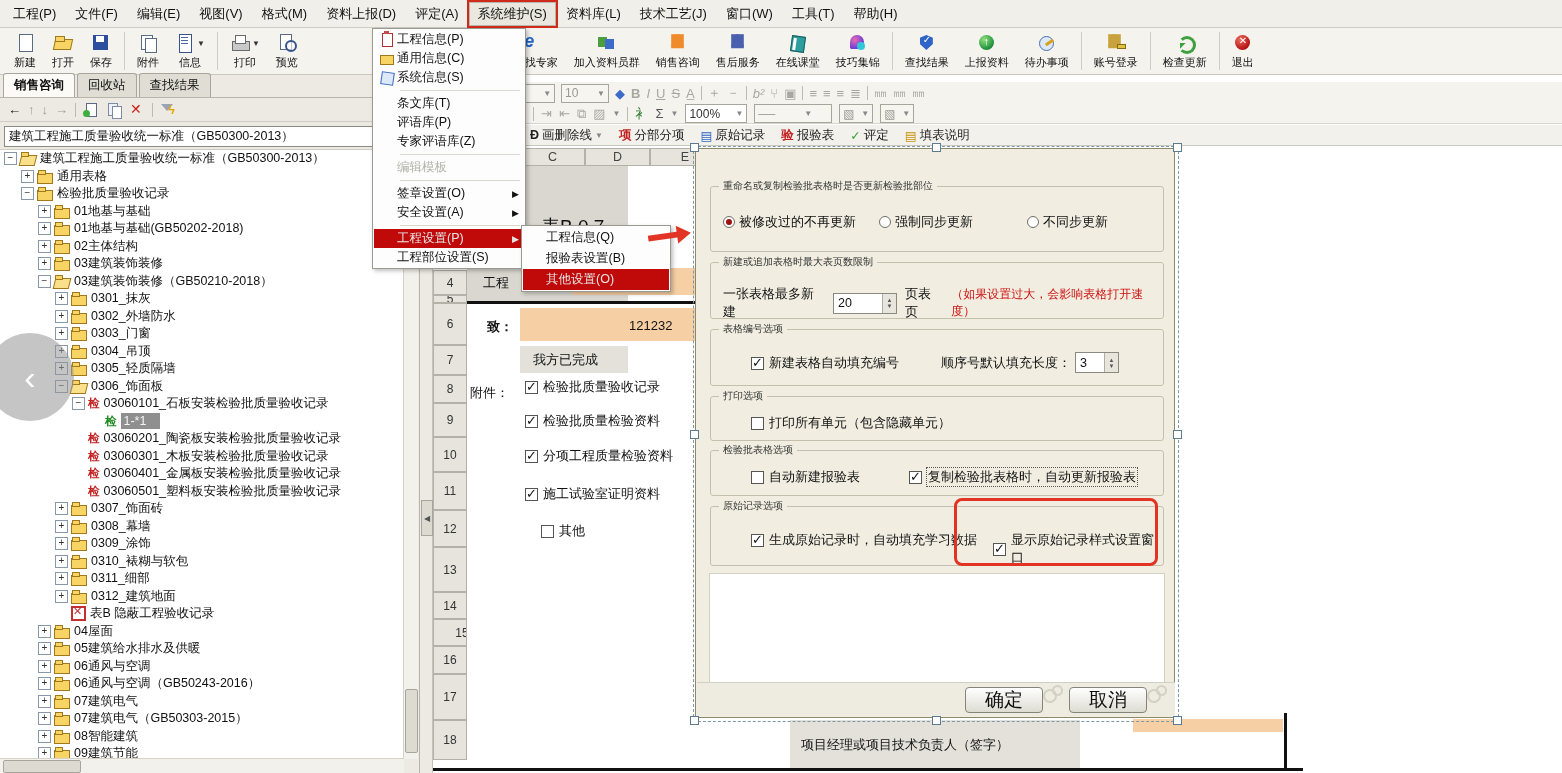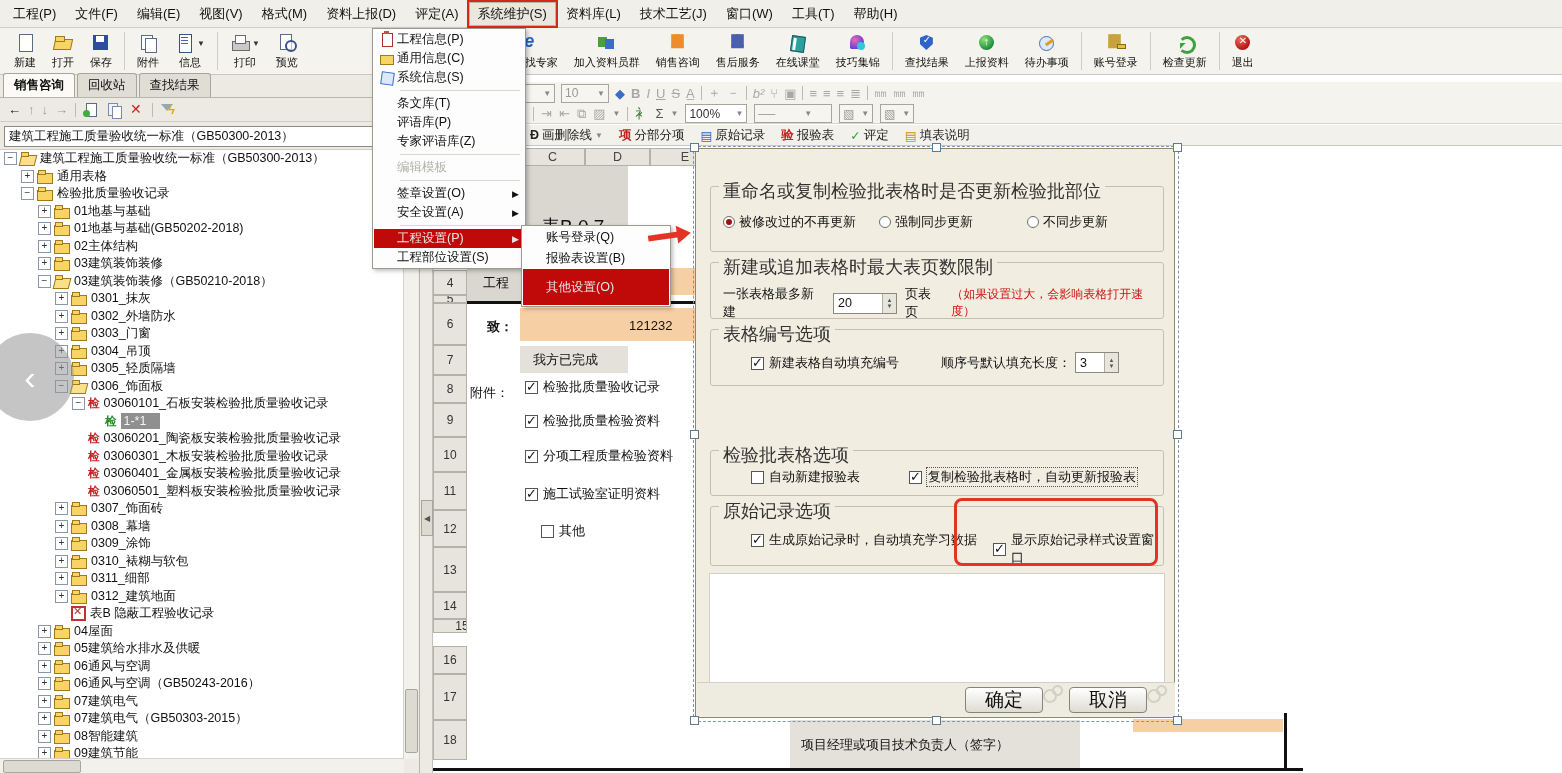--- a/index.html
+++ b/index.html
@@ -157,21 +157,21 @@
              background:linear-gradient(#b5b02f,#8e8a12 55%,#767205);color:#fff;font-size:13px;
              display:flex;align-items:center;padding-left:8px;box-sizing:border-box;overflow:hidden;}
   .dlg-title::before{content:"";position:absolute;right:60px;top:-14px;width:34px;height:34px;border-radius:50%;border:4px solid rgba(235,230,130,.45);}
   .dlg-title::after{content:"";position:absolute;right:120px;top:2px;width:18px;height:18px;border-radius:50%;border:3px solid rgba(235,230,130,.35);}
   .dlg-btn{position:absolute;top:3px;width:17px;height:17px;border-radius:50%;border:1px solid #9a5f0a;
            background:radial-gradient(circle at 35% 30%,#f8c05e,#d8871a 75%);color:#fff;
            display:flex;align-items:center;justify-content:center;font-size:10px;font-weight:bold;z-index:2;}
   .dlg-min{right:27px;} .dlg-close{right:6px;}
   .dlg-min::before{content:"";width:7px;height:3px;background:#fff;margin-top:6px;}
   .grp{position:absolute;left:14px;width:452px;border:1px solid #c3c1ae;border-radius:3px;}
-  .grp-title{position:absolute;left:8px;top:-8px;background:#f1eee1;padding:0 4px;font-size:18px;color:#333;white-space:nowrap;}
+  .grp-title{position:absolute;left:8px;top:-8px;background:#f1eee1;padding:0 4px;font-size:10px;color:#333;white-space:nowrap;}
   .radio{position:absolute;display:flex;align-items:center;gap:4px;font-size:13px;}
   .rdot{width:12px;height:12px;border-radius:50%;border:1px solid #707068;background:#fff;position:relative;flex:none;box-sizing:border-box;}
   .rdot.sel::before{content:"";position:absolute;left:2px;top:2px;width:6px;height:6px;border-radius:50%;background:#a01010;}
   .dlg-cb{position:absolute;display:flex;align-items:center;gap:5px;font-size:13px;}
   .dlg-cb .focus{outline:1px dotted #555;padding:0 1px;}
   .spin{display:flex;align-items:stretch;height:19px;border:1px solid #8a8a80;background:#fff;}
   .spin .sv{padding:0 4px;font-size:12.5px;display:flex;align-items:center;}
   .spin .sarr{width:13px;display:flex;flex-direction:column;align-items:center;justify-content:center;font-size:6px;color:#555;background:#e8e6dc;border-left:1px solid #b0aea4;}
   .red-note{color:#cc1010;font-size:12px;}
   .dlg-white{position:absolute;left:13px;top:424px;width:454px;height:110px;background:#fff;border:1px solid #d2d0c2;}
@@ -671,21 +671,21 @@
         <div class="rowhead" style="top: 149px; height: 8px;">5</div>
         <div class="rowhead" style="top: 157px; height: 42px;">6</div>
         <div class="rowhead" style="top: 199px; height: 30px;">7</div>
         <div class="rowhead" style="top: 229px; height: 28px;">8</div>
         <div class="rowhead" style="top: 257px; height: 34px;">9</div>
         <div class="rowhead" style="top: 291px; height: 35px;">10</div>
         <div class="rowhead" style="top: 326px; height: 38px;">11</div>
         <div class="rowhead" style="top: 364px; height: 37px;">12</div>
         <div class="rowhead" style="top: 401px; height: 45px;">13</div>
         <div class="rowhead" style="top: 446px; height: 27px;">14</div>
-        <div class="rowhead" style="top: 473px; height: 14px; padding-left: 24px;">15</div>
+        <div class="rowhead" style="top: 473px; height: 27px; padding-left: 24px;">15</div>
         <div class="rowhead" style="top: 500px; height: 28px;">16</div>
         <div class="rowhead" style="top: 528px; height: 46px;">17</div>
         <div class="rowhead" style="top: 574px; height: 40px;">18</div>
       </div>
 
     <div class="cell-gray" style="left:34px;top:20px;width:161px;height:136px;"></div>
     <div class="sheet-text" style="left:108px;top:68px;font-size:19px;">表B.0.7</div>
 
     <div class="cell-orange" style="left:140px;top:122px;width:122px;height:27px;"></div>
     <div class="sheet-text" style="left:50px;top:128px;">工程</div>
@@ -785,27 +785,27 @@
       </div>
       <div class="mi">
         <span class="gut"></span>
         <span>工程部位设置(S)</span>
       </div>
     </div>
 
   <div class="menu" id="submenu" style="left:521px;top:225px;width:146px;">
       <div class="mi" style="height: 21px;">
         <span class="gut"></span>
-        <span>账号登录(Q)</span>
+        <span>工程信息(Q)</span>
       </div>
       <div class="mi" style="height: 21px;">
         <span class="gut"></span>
         <span>报验表设置(B)</span>
       </div>
-      <div class="mi hl" style="height: 36px;">
+      <div class="mi hl" style="height: 21px;">
         <span class="gut"></span>
         <span>其他设置(O)</span>
       </div>
     </div>
 
   <div class="red-arrow"></div>
 
   <div class="sel-rect"></div>
   <div id="handles">
       <div class="handle" style="left: 690px; top: 143px;"></div>
@@ -863,20 +863,27 @@
         <span class="spin">
           <span class="sv" style="width:20px;">3</span>
           <span class="sarr">
               <span>▲</span>
               <span>▼</span>
             </span>
         </span>
       </div>
     </div>
 
+    <div class="grp" style="top:247px;height:43px;">
+      <div class="grp-title">打印选项</div>
+      <div class="dlg-cb" style="left:40px;top:17px;">
+        <span class="cb"></span>
+          <span>打印所有单元（包含隐藏单元）</span>
+      </div>
+    </div>
 
     <div class="grp" style="top:301px;height:44px;">
       <div class="grp-title">检验批表格选项</div>
       <div class="dlg-cb" style="left:40px;top:17px;">
         <span class="cb"></span>
           <span>自动新建报验表</span>
       </div>
       <div class="dlg-cb" style="left:198px;top:17px;">
         <span class="cb on"></span>
           <span class="focus">复制检验批表格时，自动更新报验表</span>

